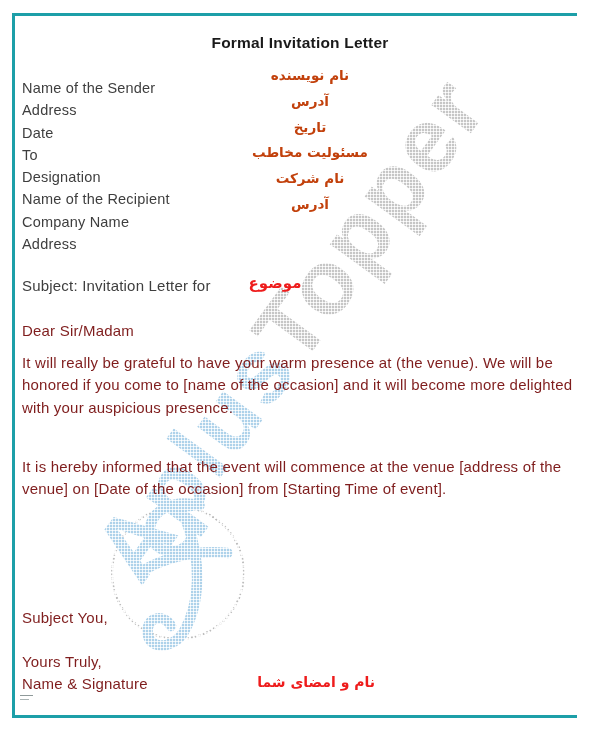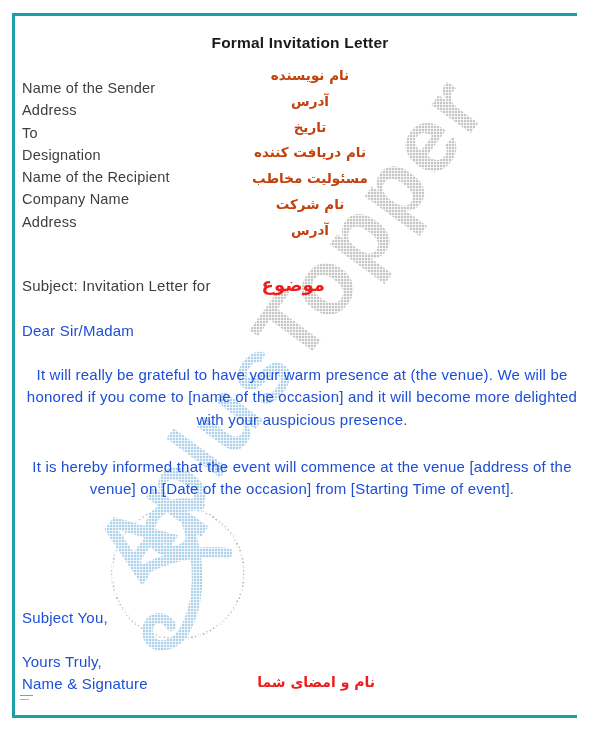--- a/index.html
+++ b/index.html
@@ -102,43 +102,41 @@
   }
 
   .subject-row {
     position: absolute;
     left: 22px; top: 277px;
     display: flex;
     align-items: flex-start;
     font-size: 15px;
     color: #3e3e3e;
     letter-spacing: 0.2px;
-    gap: 13px;
   }
   .annotation-inline {
     direction: rtl;
     font-family: "DejaVu Sans", sans-serif;
-    font-size: 18px;
+    font-size: 15px;
     font-weight: 700;
     color: #ee1c1c;
     margin-left: 38px;
     position: relative;
     top: -3px;
   }
 
   .salutation { position: absolute; left: 22px; top: 320px; }
   .para { letter-spacing: 0.2px; }
   .body-text {
     font-size: 15px;
     line-height: 22.3px;
-    color: #1d4ed8;
-    letter-spacing: 0.2px;
-    text-align: center;
-  }
-  .p1 { position: absolute; left: 22px; top: 364px; width: 560px; }
+    color: #7f1d1d;
+    letter-spacing: 0.2px;
+  }
+  .p1 { position: absolute; left: 22px; top: 352px; width: 560px; }
   .p2 { position: absolute; left: 22px; top: 456px; width: 560px; }
   .p3 { position: absolute; left: 22px; top: 521px; width: 560px; }
   .thanking { position: absolute; left: 22px; top: 607px; }
   .closing  { position: absolute; left: 22px; top: 651px; }
   .signature-label { position: absolute; left: 22px; top: 673px; }
 
   .signature-annotation {
     position: absolute;
     left: 205px; top: 674px;
     width: 170px;
@@ -186,32 +184,32 @@
 
   <div class="page-border"></div>
 
   <div class="content">
 
     <div class="doc-title">Formal Invitation Letter</div>
 
     <div class="field-labels">
       <div>Name of the Sender</div>
       <div>Address</div>
+      <div>Date</div>
       <div>To</div>
       <div>Designation</div>
       <div>Name of the Recipient</div>
       <div>Company Name</div>
       <div>Address</div>
     </div>
 
     <div class="field-annotations">
       <div>نام نویسنده</div>
       <div>آدرس</div>
       <div>تاریخ</div>
-      <div>نام دریافت کننده</div>
       <div>مسئولیت مخاطب</div>
       <div>نام شرکت</div>
       <div>آدرس</div>
     </div>
 
     <div class="subject-row">
       <span>Subject: Invitation Letter for</span>
       <span class="annotation-inline">موضوع</span>
     </div>
 

